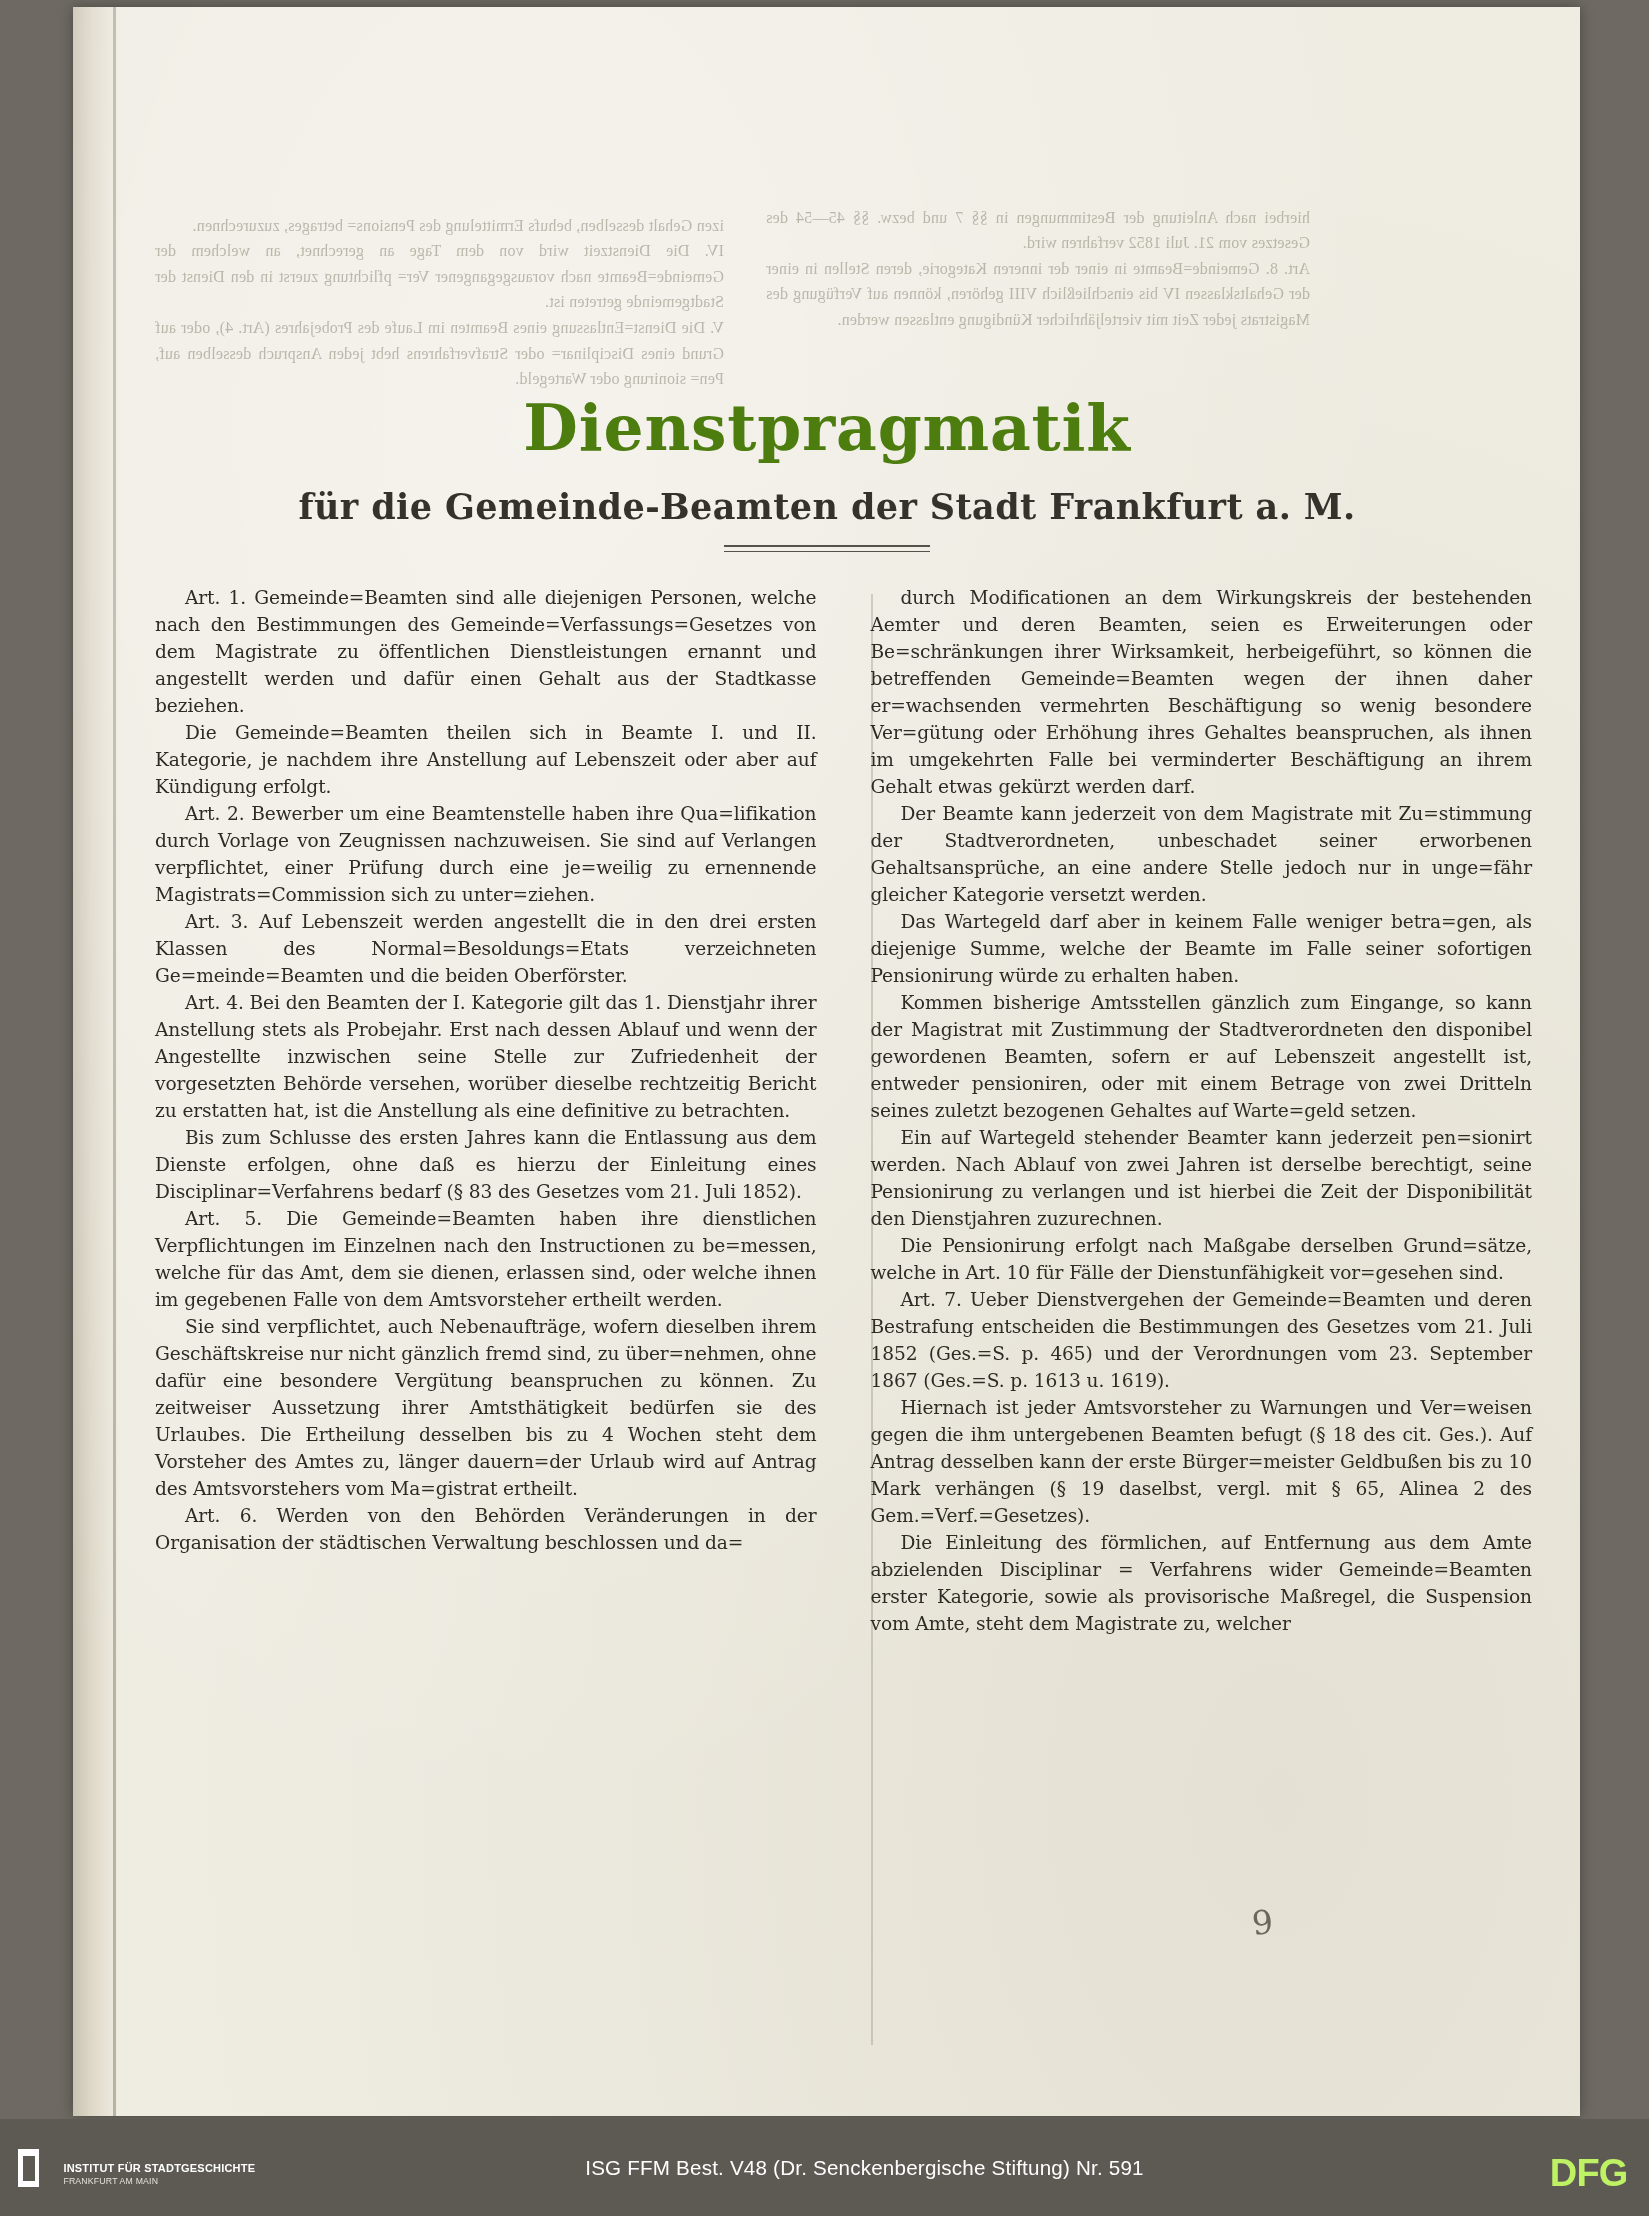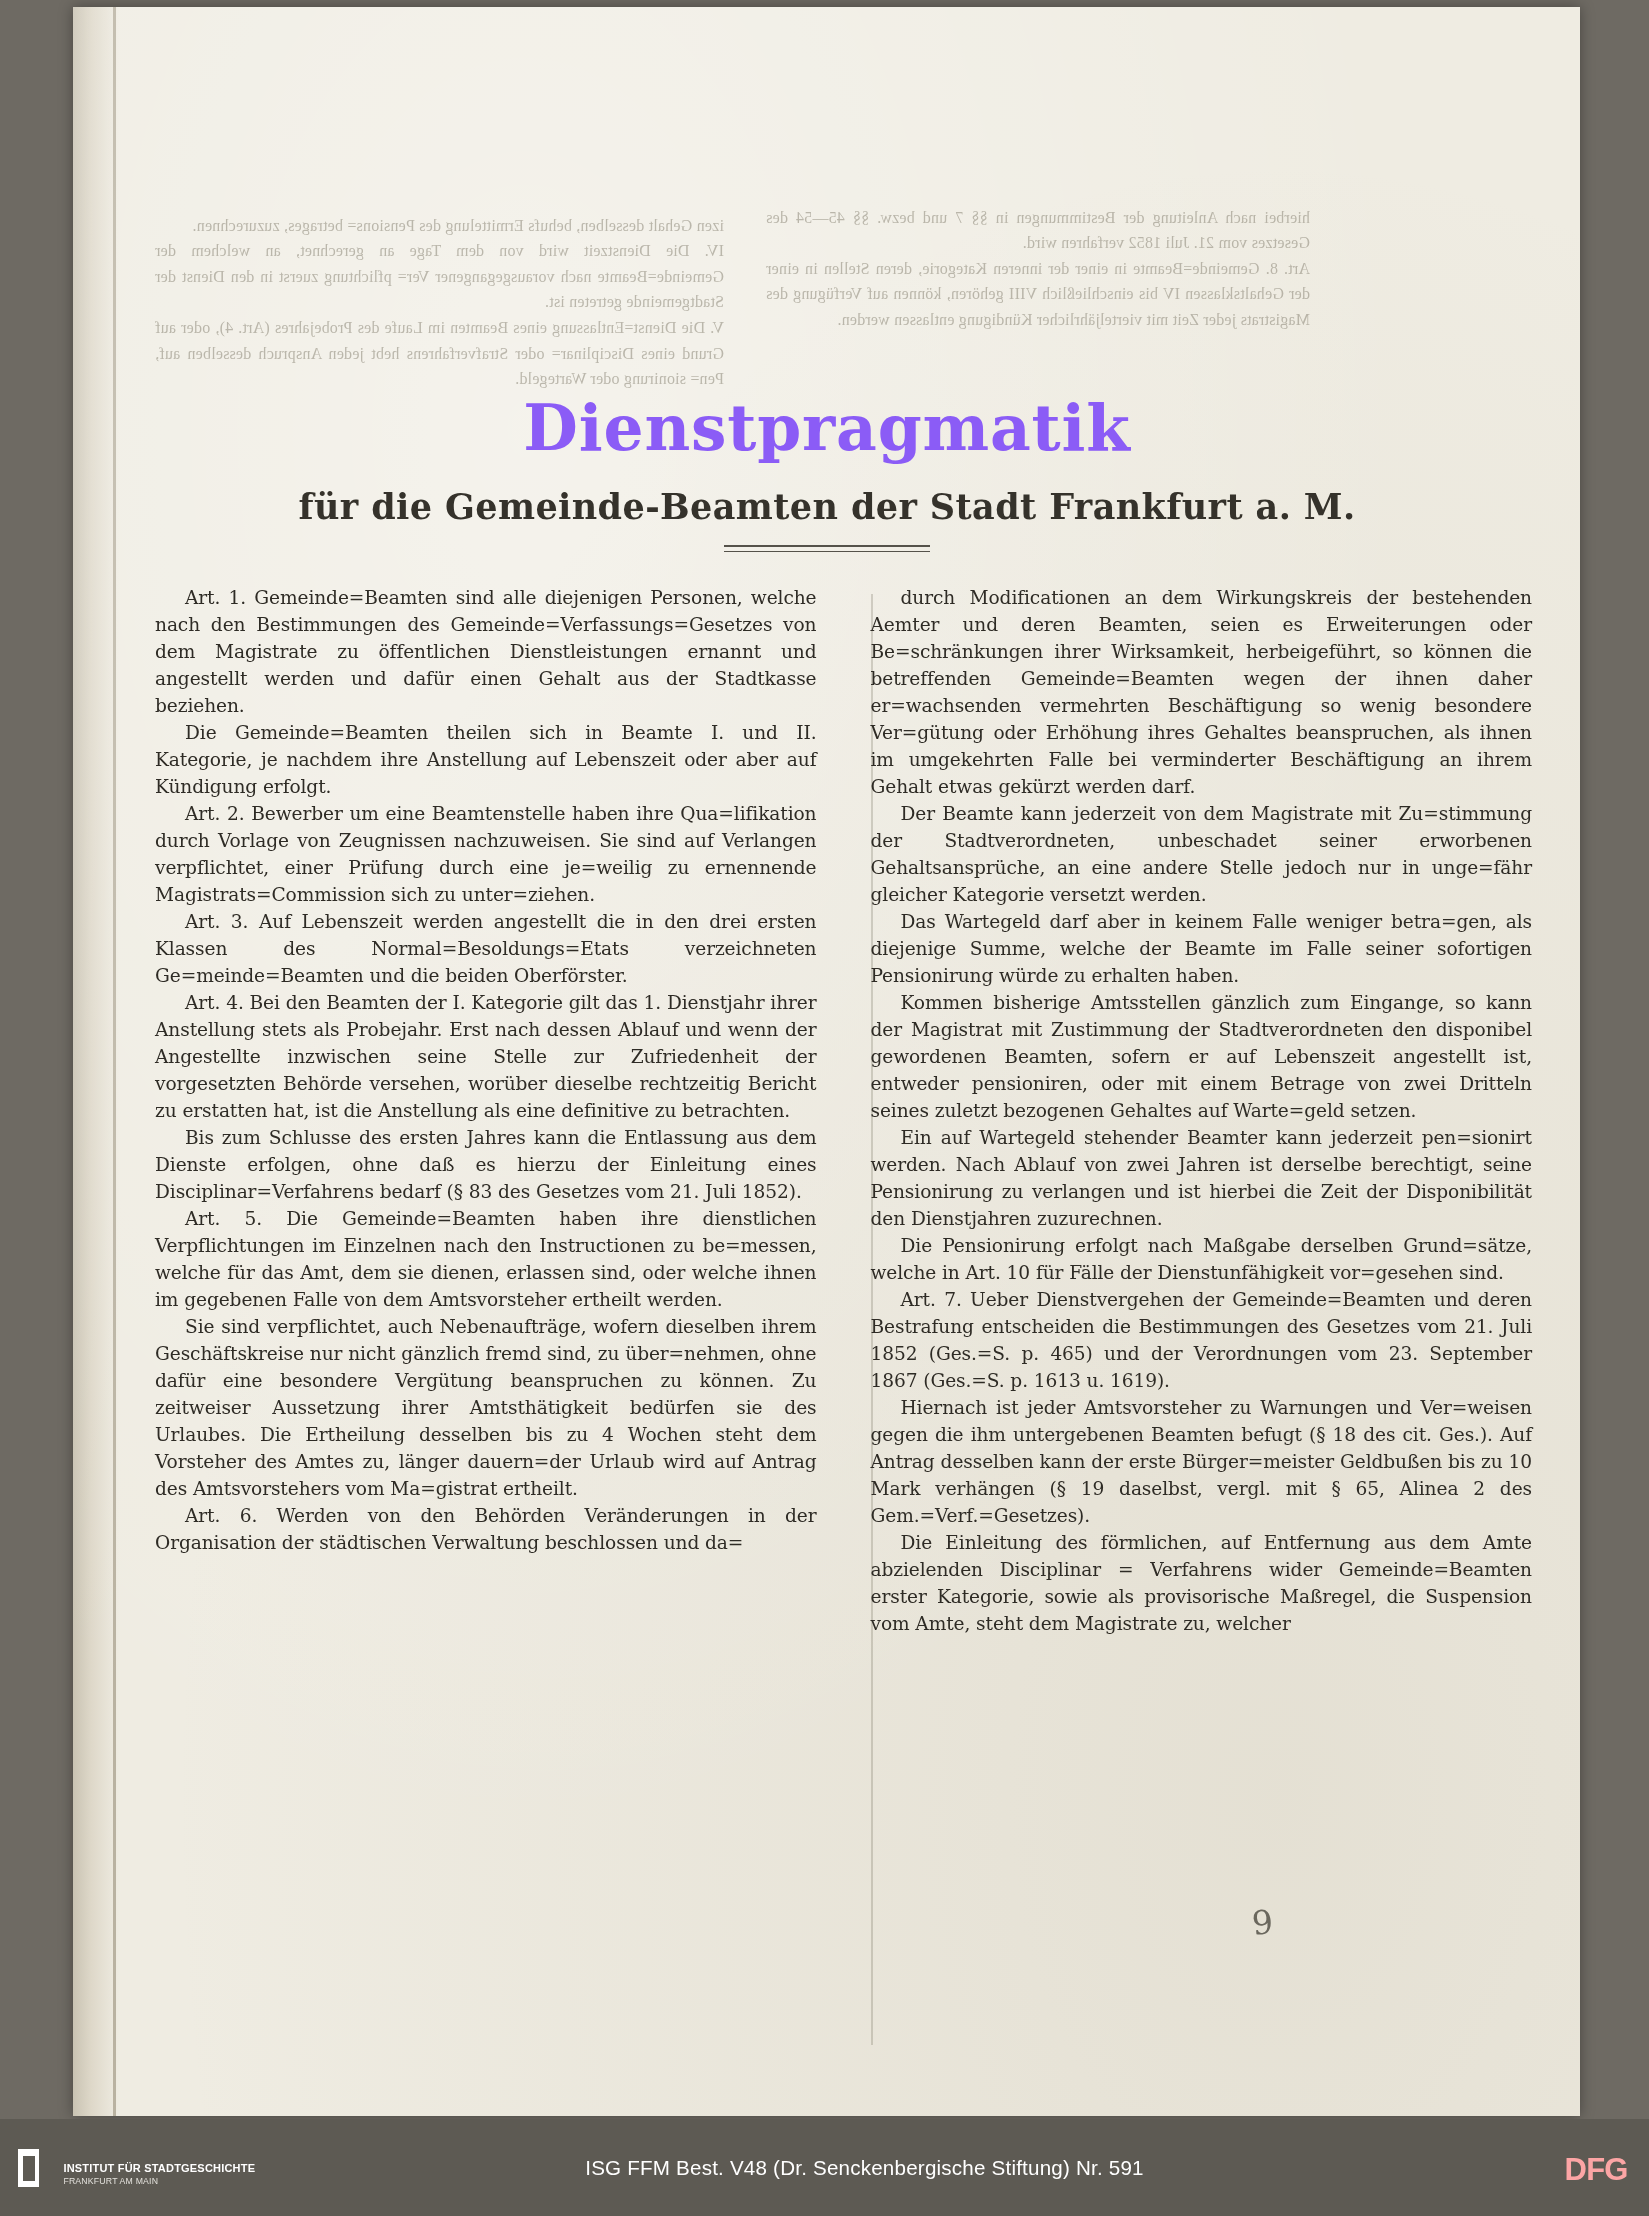--- a/index.html
+++ b/index.html
@@ -104,21 +104,21 @@
     left: 74px;
     top: 388px;
     width: 1360px;
     text-align: center;
   }
   .doc-title {
     font-family: "DejaVu Serif", serif;
     font-weight: bold;
     font-size: 63px;
     letter-spacing: 0.8px;
-    color: #8b5cf6;
+    color: #4d7c0f;
     line-height: 1.05;
   }
   .doc-subtitle {
     font-family: "DejaVu Serif", serif;
     font-weight: bold;
     font-size: 35px;
     color: #35322b;
     margin-top: 25px;
     letter-spacing: 0.4px;
   }
@@ -242,24 +242,24 @@
     color: #ffffff;
     font-family: "Liberation Sans", sans-serif;
     font-size: 20.6px;
     letter-spacing: 0.2px;
     margin-left: 40px;
   }
   .footer-dfg {
     position: absolute;
     right: 21.4px;
     top: 33px;
-    color: #fca5a5;
+    color: #bef264;
     font-family: "Liberation Sans", sans-serif;
     font-weight: bold;
-    font-size: 31px;
+    font-size: 38px;
     letter-spacing: -0.8px;
   }
 </style>
 </head>
 <body>
 
 <div class="viewer">
 
   <div class="scan-area">
 

